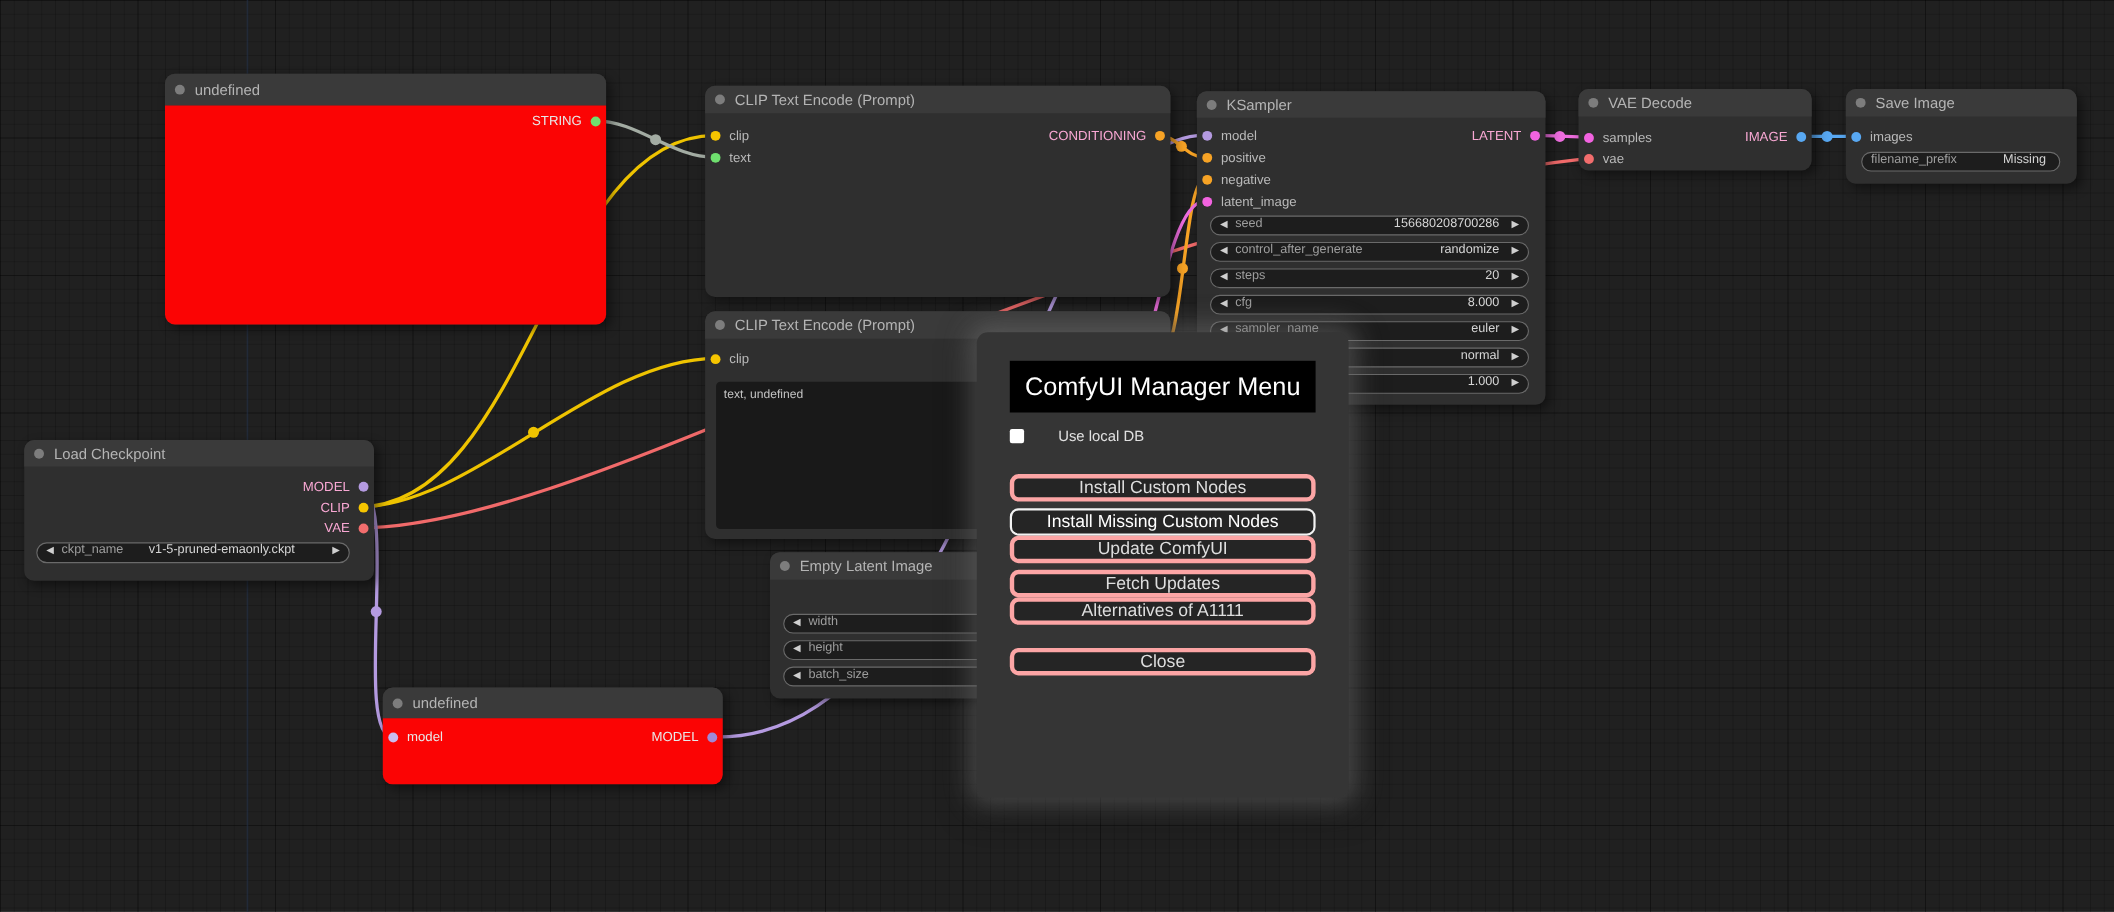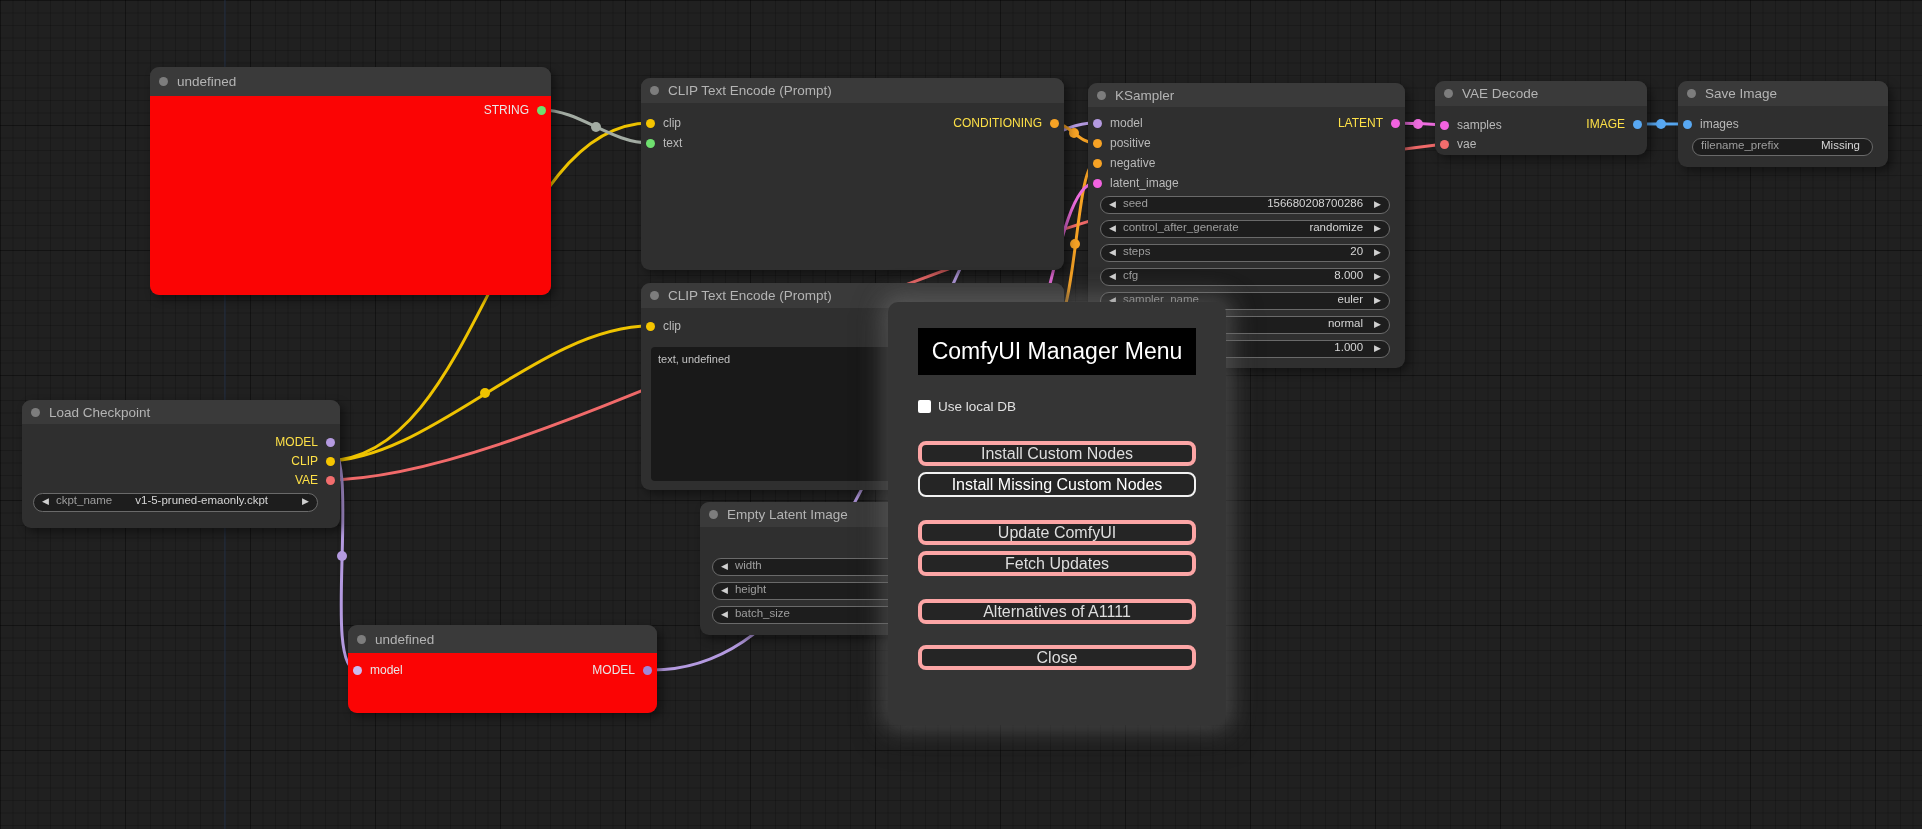--- a/index.html
+++ b/index.html
@@ -22,21 +22,21 @@
   .node-title { position:absolute; left:0; right:0; top:0; background:#3a3a3a;
     border-radius:9px 9px 0 0; color:#b4b4b4; font-size:13.5px; display:flex;
     align-items:center; padding-left:9px; }
   .collapse-dot { width:9px; height:9px; border-radius:50%; background:#7d7d7d;
     display:inline-block; margin-right:9px; flex:none; }
   .node-body { position:absolute; left:0; right:0; bottom:0; border-radius:0 0 9px 9px; }
   .node-body.red { background:#fb0404; }
   .slot { position:absolute; height:18px; display:flex; align-items:center;
     font-size:12px; color:#b9b9b9; }
   .slot.in  { left:5px;  }
-  .slot.out { right:5px; color:#fde047; }
+  .slot.out { right:5px; color:#f9a8d4; }
   .slot .dot { width:9px; height:9px; border-radius:50%; flex:none; }
   .slot.in .dot  { margin-right:8px; }
   .slot.out .dot { margin-left:8px; order:2; }
   .slot.onred { color:#e8e8e8; }
 
   .pill { position:absolute; background:#1d1d1d; border:1px solid #6a6a6a;
     border-radius:10px; display:flex; font-size:11.5px;
     padding:0 8px; color:#9e9e9e; }
   .pill .arr-l::before { content:"\25C0"; font-size:9px; color:#cfcfcf; }
   .pill .arr-r::before { content:"\25B6"; font-size:9px; color:#cfcfcf; }
@@ -47,31 +47,31 @@
 
   .textarea { position:absolute; background:#191919; border-radius:4px;
     color:#c3c3c3; font-size:11px; padding:6px 7px; }
 
   
   .dialog { position:absolute; left:888px; top:302px; width:338px; height:423px;
     background:#353535; border-radius:10px; z-index:10; padding:26px 30px 0 30px;
     box-shadow:0 0 24px 6px rgba(200,200,200,.30), 0 6px 34px rgba(0,0,0,.55); }
   .dlg-title { background:#000; color:#fff; width:278px; height:47px; font-size:23px;
     display:flex; align-items:center; justify-content:center; white-space:nowrap; }
-  .dlg-check-row { margin-top:24px; display:flex; align-items:center; }
+  .dlg-check-row { margin-top:14px; display:flex; align-items:center;gap:24px; }
   .dlg-checkbox { width:13px; height:13px; background:#fff; border-radius:2px;
     display:inline-block; }
   .dlg-check-label { color:#e0e0e0; font-size:13.5px; margin-left:7px; }
   .dlg-btn { width:278px; height:25px; background:#252525; border:4px solid #fca5a5;
     border-radius:8px; color:#dedede; font-size:16px; display:flex; align-items:center;
     justify-content:center; cursor:pointer; font-family:"Liberation Sans",sans-serif; }
   .dlg-btn.hl { border:2px solid #f2f2f2; color:#fff; }
   .gap6  { margin-top:6px; }
   .gap27 { margin-top:27px; }
-  .gap23 { margin-top:23px; }
+  .gap23 { }
   .gap21 { margin-top:21px; }
 </style>
 </head>
 <body>
 
 <div id="canvas">
 
   <svg class="wires" width="1922" height="829">
     <line x1="225" y1="0" x2="225" y2="829" stroke="#27364f" stroke-width="1.5" opacity="0.55"></line>
     <path d="M 325 461 C 480 461, 500 123, 650 123" stroke="#eec300"></path>

